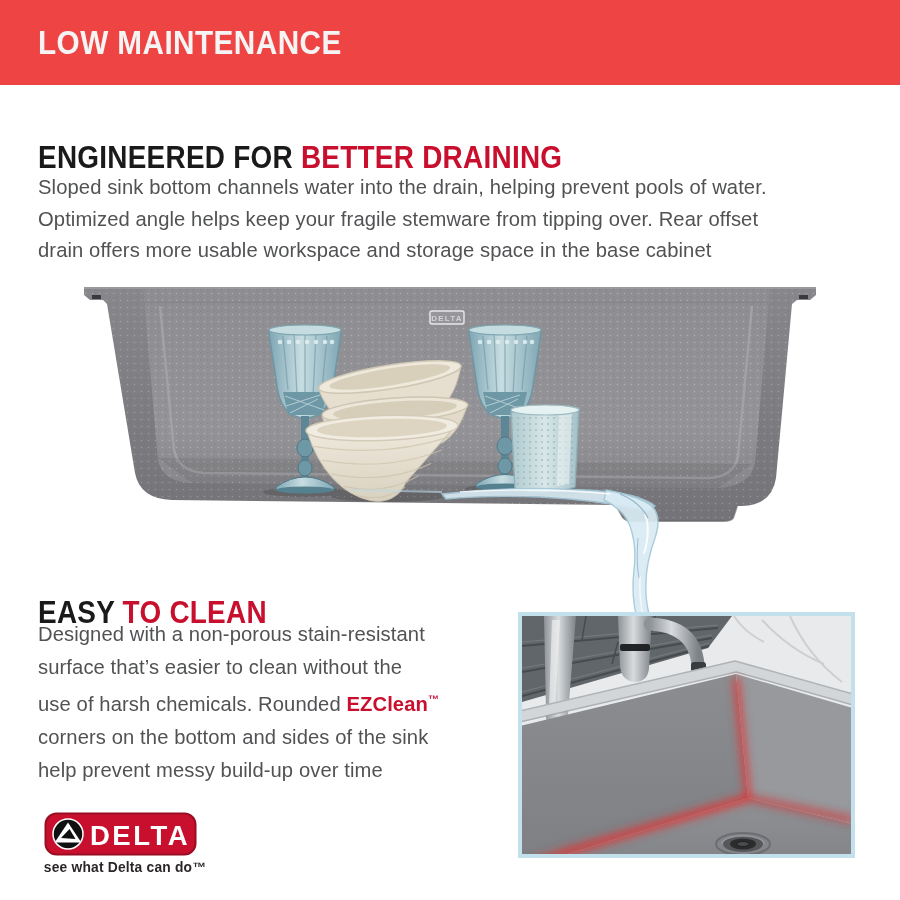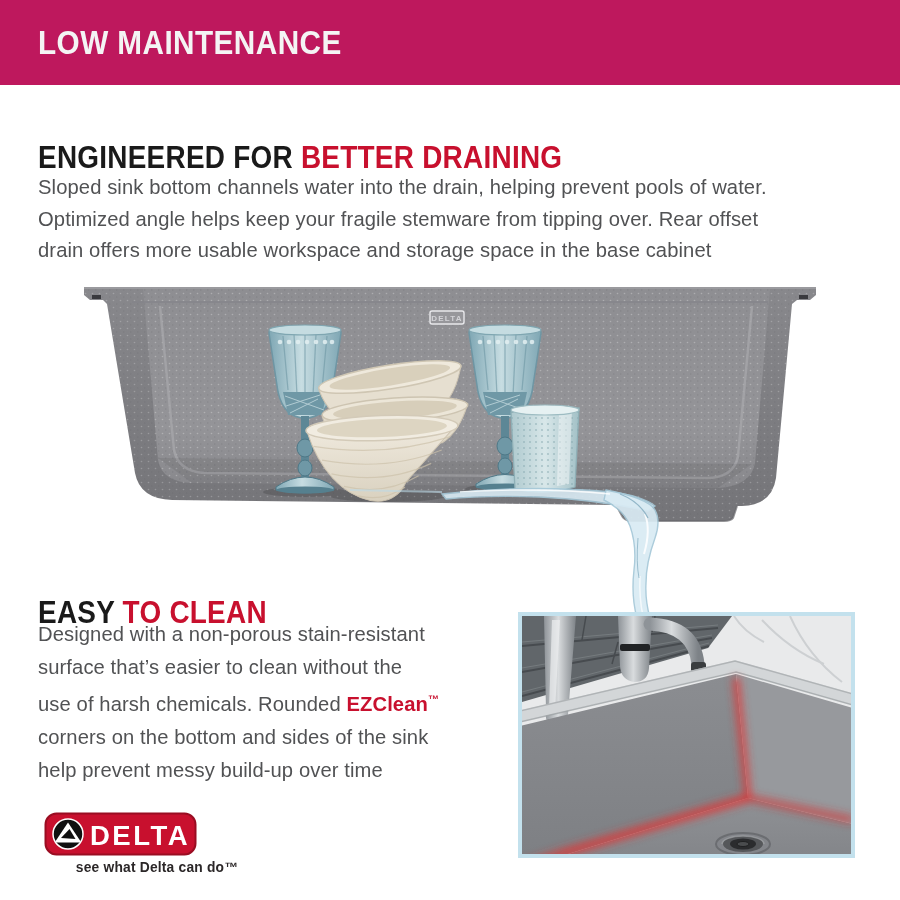--- a/index.html
+++ b/index.html
@@ -1,20 +1,20 @@
 <!DOCTYPE html>
 <html><head>
 <meta charset="utf-8">
 <style>
   html,body{margin:0;padding:0;}
   body{width:900px;height:900px;background:#ffffff;font-family:"Liberation Sans",sans-serif;position:relative;overflow:hidden;}
   .page{position:absolute;inset:0;width:900px;height:900px;background:#fff;}
 
   
-  .banner{position:absolute;left:0;top:0;width:900px;height:85px;background:#be185d;display:flex;align-items:center;}
+  .banner{position:absolute;left:0;top:0;width:900px;height:85px;background:#ef4444;display:flex;align-items:center;}
   .banner h1{margin:0 0 0 38px;color:#f4f4f4;font-size:33px;font-weight:800;letter-spacing:.5px;}
   .cond{display:inline-block;transform:scaleX(.9);transform-origin:left center;white-space:nowrap;}
 
   
   .sec-head{position:absolute;left:38px;font-size:31px;font-weight:800;letter-spacing:.3px;color:#1a1a1a;white-space:nowrap;}
   .sec-head .red{color:#c8102e;}
   #head-draining{top:140px;}
   #head-cleaning{top:566px;margin-top:29px;}
 
   
@@ -27,21 +27,21 @@
 
   
   #sink-art{position:absolute;left:0;top:278px;z-index:1;}
 
   
   .photo{position:absolute;left:518px;top:612px;width:329px;height:238px;border:4px solid #c3e1ed;z-index:2;background:#e9eaeb;}
   .photo svg{display:block;}
 
   
   .logo-wrap{position:absolute;left:44px;top:812px;width:165px;}
-  .tagline{position:absolute;left:40px;top:860px;width:170px;text-align:center;font-size:13.8px;font-weight:bold;color:#2b2728;letter-spacing:.2px;white-space:nowrap;margin-left:32px;}
+  .tagline{position:absolute;left:40px;top:860px;width:170px;text-align:center;font-size:13.8px;font-weight:bold;color:#2b2728;letter-spacing:.2px;white-space:nowrap;}
 </style>
 </head>
 <body>
 
 <div class="page">
 
   <header class="banner">
     <h1><span class="cond">LOW MAINTENANCE</span></h1>
   </header>
 

